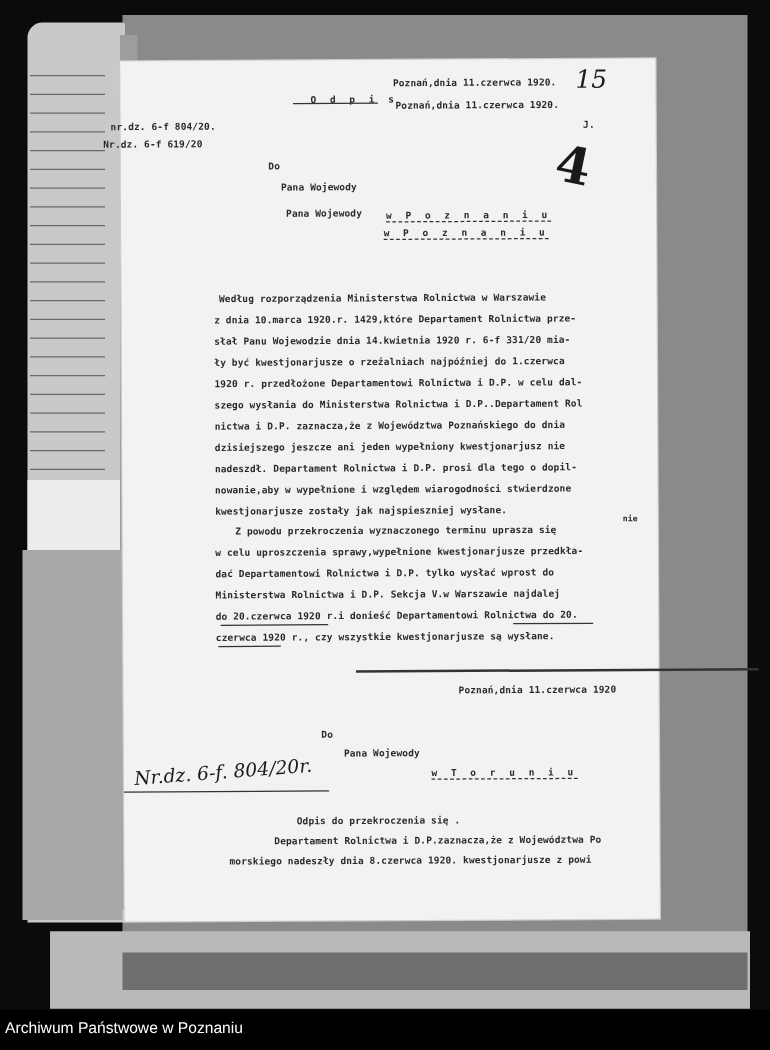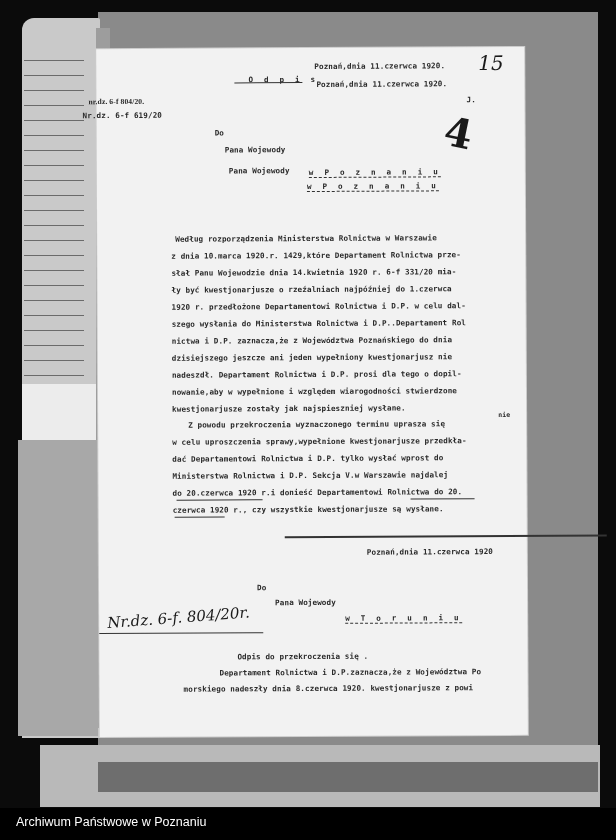--- a/index.html
+++ b/index.html
@@ -13,21 +13,21 @@
   .folder-lines{position:absolute;left:24px;top:60px;width:60px;height:360px;}
   .folder-lines div{height:1px;background:#6a6a6a;margin-bottom:14px;}
   .folder-patch{position:absolute;left:22px;top:384px;width:74px;height:58px;background:#ececec;}
   .folder-lower{position:absolute;left:18px;top:440px;width:80px;height:296px;background:#a8a8a8;}
   .page{position:absolute;left:98px;top:48px;width:428px;height:688px;background:#f2f2f2;box-shadow:0 0 0 1px #ccc;transform:rotate(-0.3deg);}
   .t{position:absolute;font-size:7.6px;font-weight:bold;color:#2a2a2a;white-space:nowrap;letter-spacing:0.1px;}
   .spaced{letter-spacing:3.2px;}
   .ul{border-bottom:1px dashed #333;}
   .hr{position:absolute;height:1px;background:#333;}
   .hand{position:absolute;font-family:"DejaVu Serif",serif;font-style:italic;color:#1a1a1a;}
-  .caption{position:absolute;left:4px;top:815px;font-family:"Liberation Sans",sans-serif;font-size:12.5px;color:#fff;margin-left:12px;}
+  .caption{position:absolute;left:4px;top:815px;font-family:"Liberation Sans",sans-serif;font-size:12.5px;color:#fff;}
 </style>
 </head>
 <body>
 
 <div class="photo">
   <div class="board"></div>
   <div class="board-bottom"></div>
   <div class="board-dark"></div>
   <div class="folder"></div>
   <div class="folder-shadow"></div>
@@ -56,24 +56,24 @@
       <div></div>
   </div>
   <div class="folder-patch"></div>
   <div class="folder-lower"></div>
 
   <div class="page">
 
     <span class="t spaced" style="left:152px;top:27px;">O d p i s</span>
     <div class="hr" style="left:138px;top:34px;width:68px;"></div>
     <span class="t" style="left:218px;top:14px;">Poznań,dnia 11.czerwca 1920.</span>
-    <span class="hand" style="left:382px;top:4px;font-size:20px;">15</span>
+    <span class="hand" style="left:364px;top:4px;font-size:20px;">15</span>
     <span class="t" style="left:220px;top:32px;">Poznań,dnia 11.czerwca 1920.</span>
     <span class="t" style="left:370px;top:48px;">J.</span>
-    <span class="t" style="left:-8px;top:48px;font-family:Liberation Serif, serif;">nr.dz. 6-f 804/20.</span>
+    <span class="t" style="left:-8px;top:48px;">nr.dz. 6-f 804/20.</span>
     <span class="t" style="left:-14px;top:62px;">Nr.dz. 6-f 619/20</span>
     <span class="hand" style="left:348px;top:62px;font-size:40px;font-weight:bold;font-style:normal;transform:rotate(12deg);">4</span>
 
     <span class="t" style="left:118px;top:80px;">Do</span>
     <span class="t" style="left:128px;top:97px;">Pana Wojewody</span>
     <span class="t" style="left:132px;top:118px;">Pana Wojewody</span>
     <span class="t spaced ul" style="left:212px;top:120px;">w P o z n a n i u</span>
     <span class="t spaced ul" style="left:210px;top:134px;">w   P o z n a n i u</span>
 
     <div style="position:absolute;left:68px;top:186px;">

